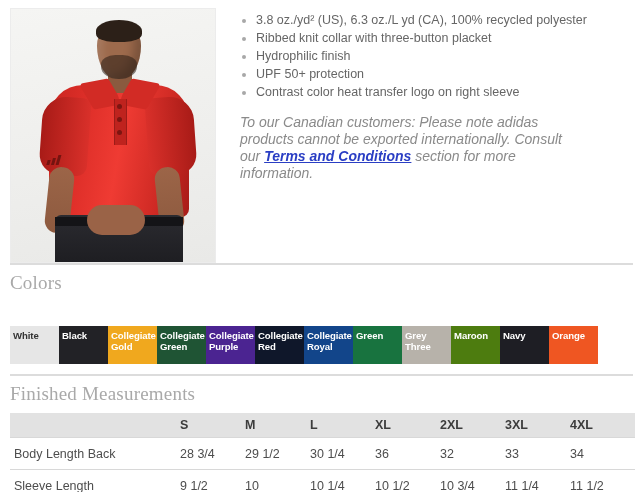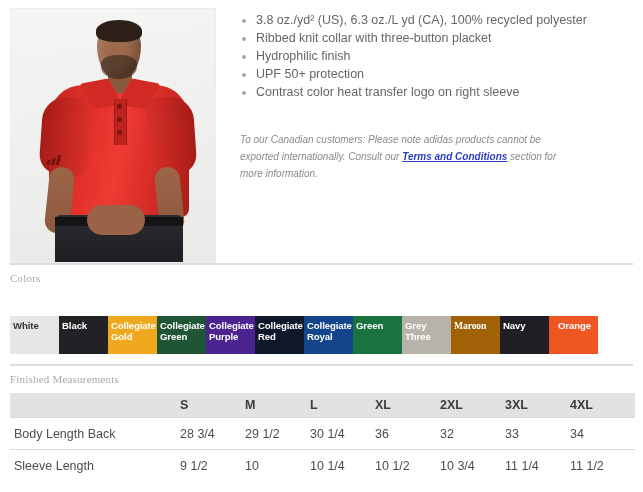--- a/index.html
+++ b/index.html
@@ -187,43 +187,43 @@
   ul.feature-list li .bullet {
     position: absolute;
     left: 2px;
     top: 7px;
     width: 4px;
     height: 4px;
     border-radius: 50%;
     background: #a8a8a8;
   }
   .note {
-    margin-top: 30px;
-    font-size: 10px;
+    margin-top: 13px;
+    font-size: 14px;
     line-height: 17px;
     font-style: italic;
     color: #8a8a8a;
     max-width: 330px;
   }
   .note a {
     color: #2a3ec4;
     font-weight: bold;
     text-decoration: underline;
     font-style: italic;
   }
 
   
   .divider {
     height: 2px;
     background: #dcdcdc;
     margin: 0 10px;
   }
   .section-title {
     font-family: "Liberation Serif", serif;
-    font-size: 11px;
+    font-size: 19px;
     color: #a9a9a9;
     font-weight: normal;
     margin: 7px 0 8px 10px;
     letter-spacing: .2px;
   }
 
   
   .swatch-row {
     display: flex;
     margin-left: 10px;
@@ -363,28 +363,28 @@
   </div>
   <div class="swatch" style="background: rgb(18, 69, 138);">
     <span class="sw-label" style="color: rgb(255, 255, 255);">Collegiate Royal</span>
   </div>
   <div class="swatch" style="background: rgb(24, 115, 63);">
     <span class="sw-label" style="color: rgb(255, 255, 255);">Green</span>
   </div>
   <div class="swatch" style="background: rgb(183, 178, 170);">
     <span class="sw-label" style="color: rgb(255, 255, 255);">Grey Three</span>
   </div>
-  <div class="swatch" style="background: #a16207; font-family: Liberation Serif, serif;">
+  <div class="swatch" style="background: #4d7c0f;">
     <span class="sw-label" style="color: rgb(255, 255, 255);">Maroon</span>
   </div>
   <div class="swatch" style="background: rgb(30, 30, 36);">
     <span class="sw-label" style="color: rgb(255, 255, 255);">Navy</span>
   </div>
   <div class="swatch" style="background: rgb(239, 86, 34);">
-    <span class="sw-label" style="color: rgb(255, 255, 255); text-align: center;">Orange</span>
+    <span class="sw-label" style="color: rgb(255, 255, 255);">Orange</span>
   </div>
 </div>
 
 <div class="divider" style="margin-top:10px;"></div>
 <h2 class="section-title">Finished Measurements</h2>
 
 <table class="measure">
   <colgroup>
     <col class="c-label">
       <col class="c-size">

